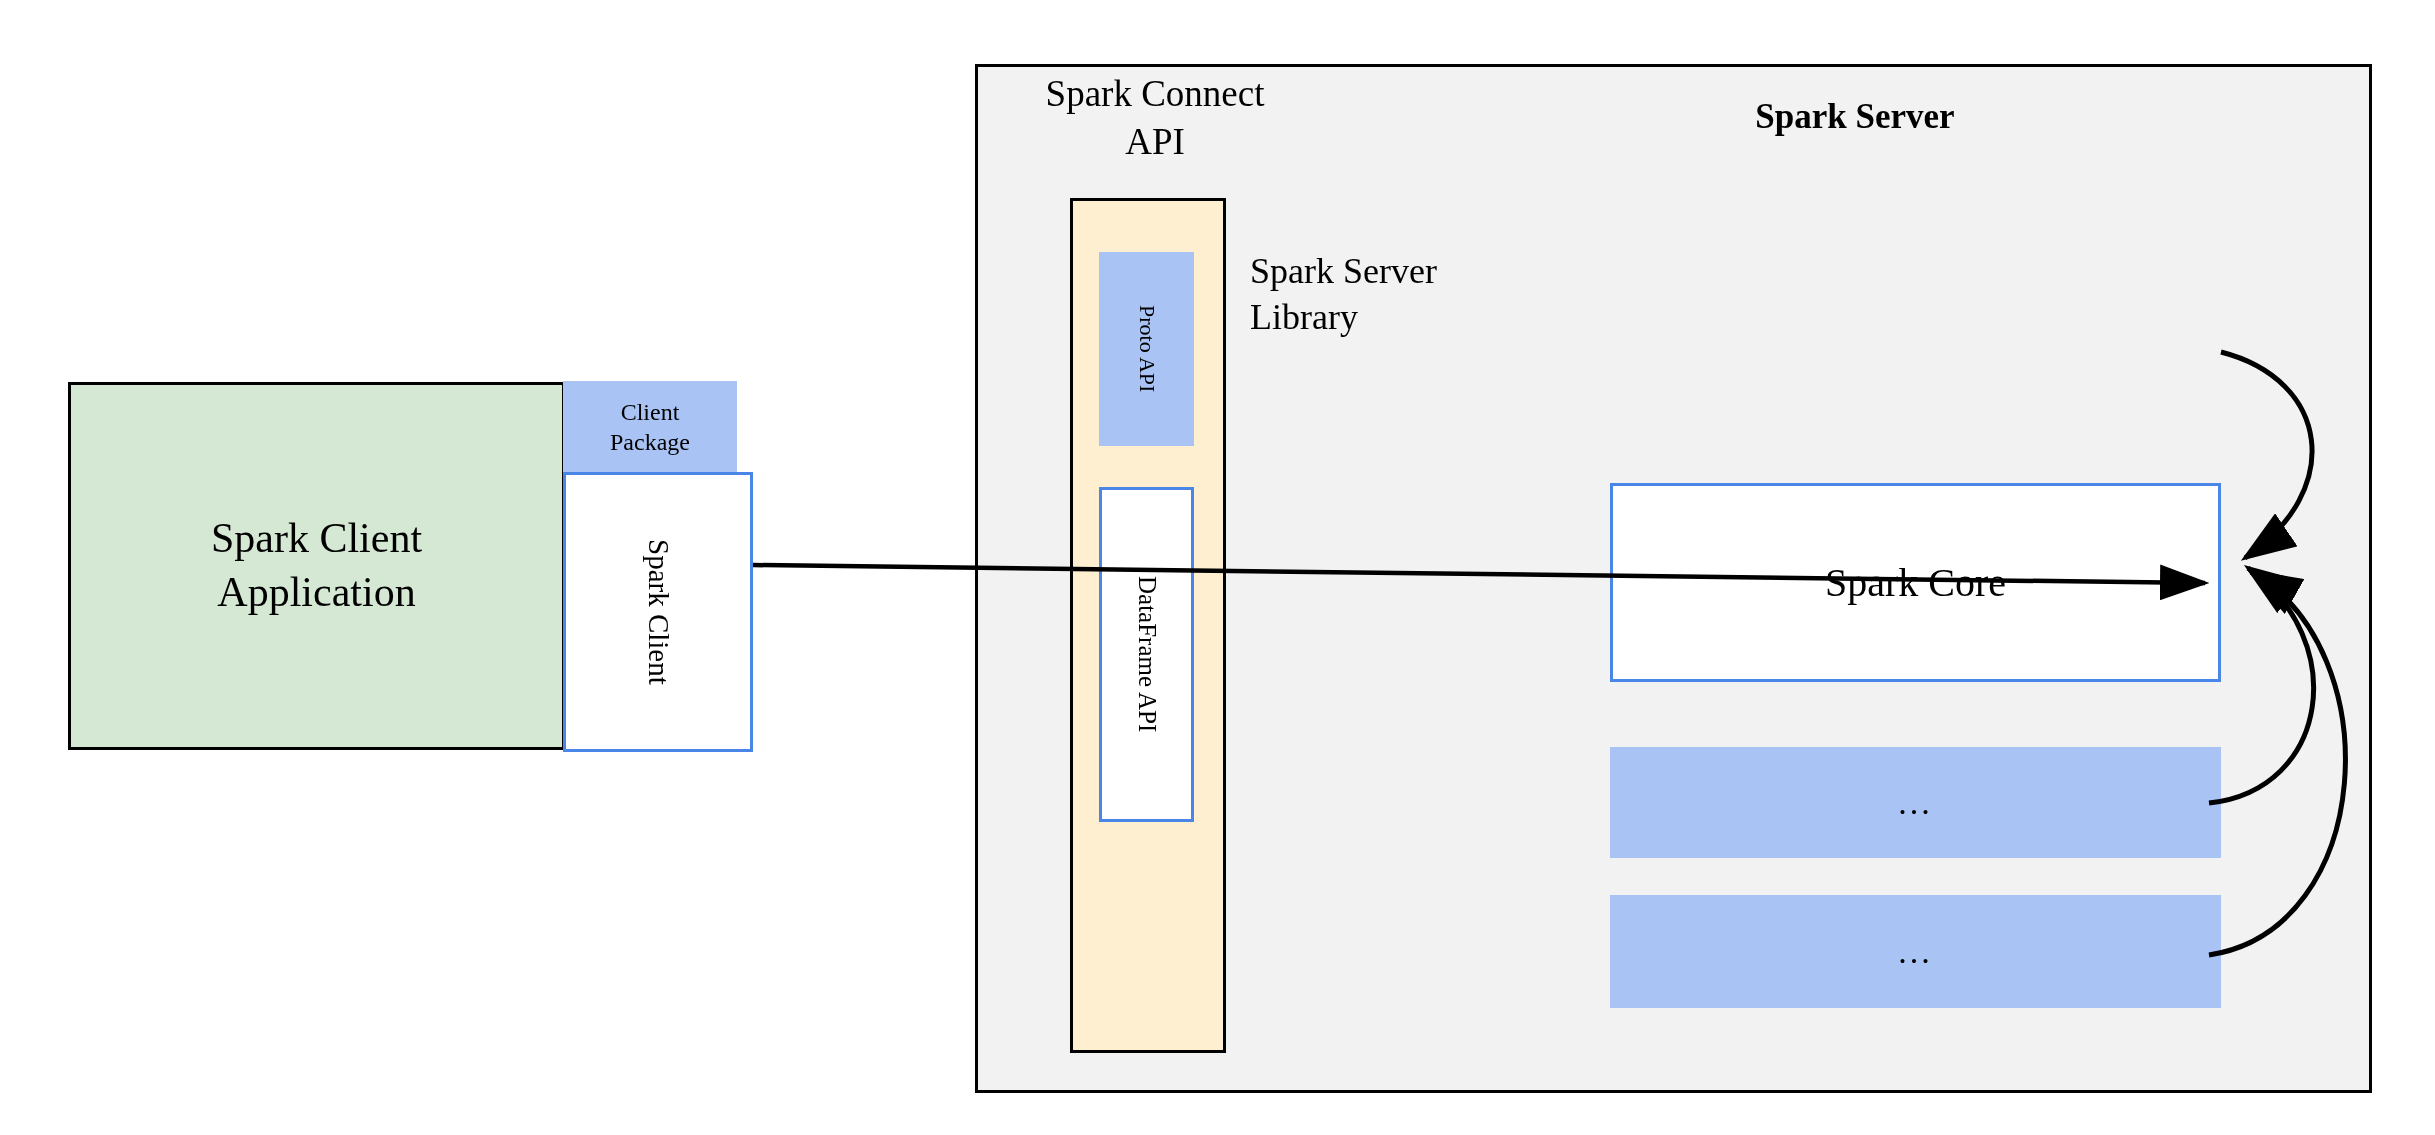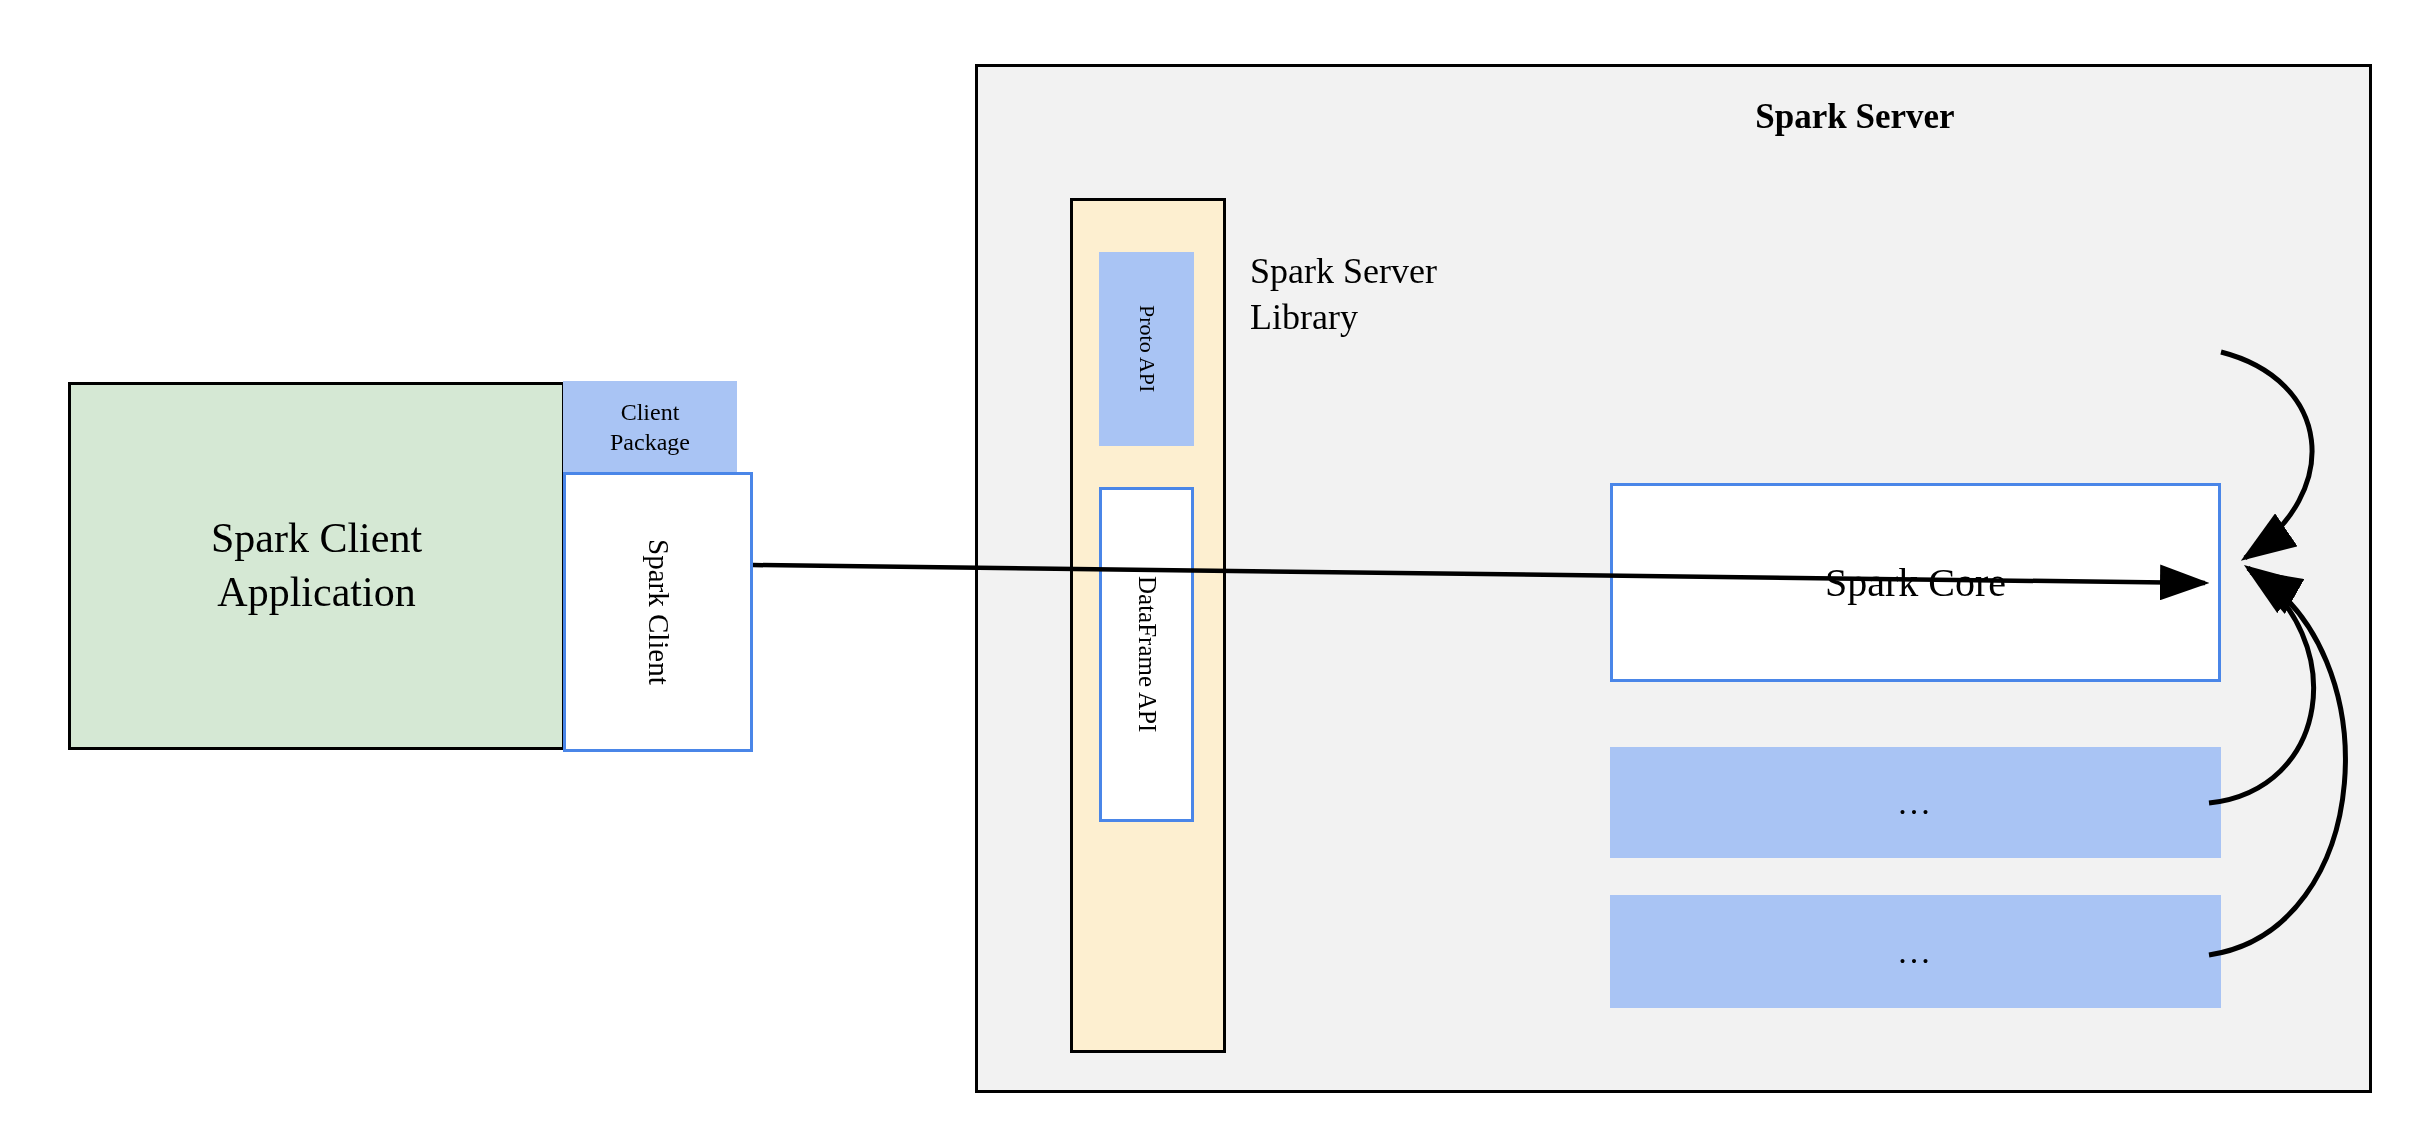--- a/index.html
+++ b/index.html
@@ -185,20 +185,22 @@
 </style>
 </head>
 <body>
 
 <div id="canvas">
 
   <div id="server-container"></div>
 
   <div id="spark-server-title">Spark Server</div>
 
+  <div id="spark-connect-api-label">Spark Connect
+API</div>
 
   <div id="spark-server-library-label">Spark Server
 Library</div>
 
   <div class="box" id="connect-column"></div>
 
   <div class="box" id="proto-api-box">
     <span class="vtext">Proto API</span>
   </div>
 

